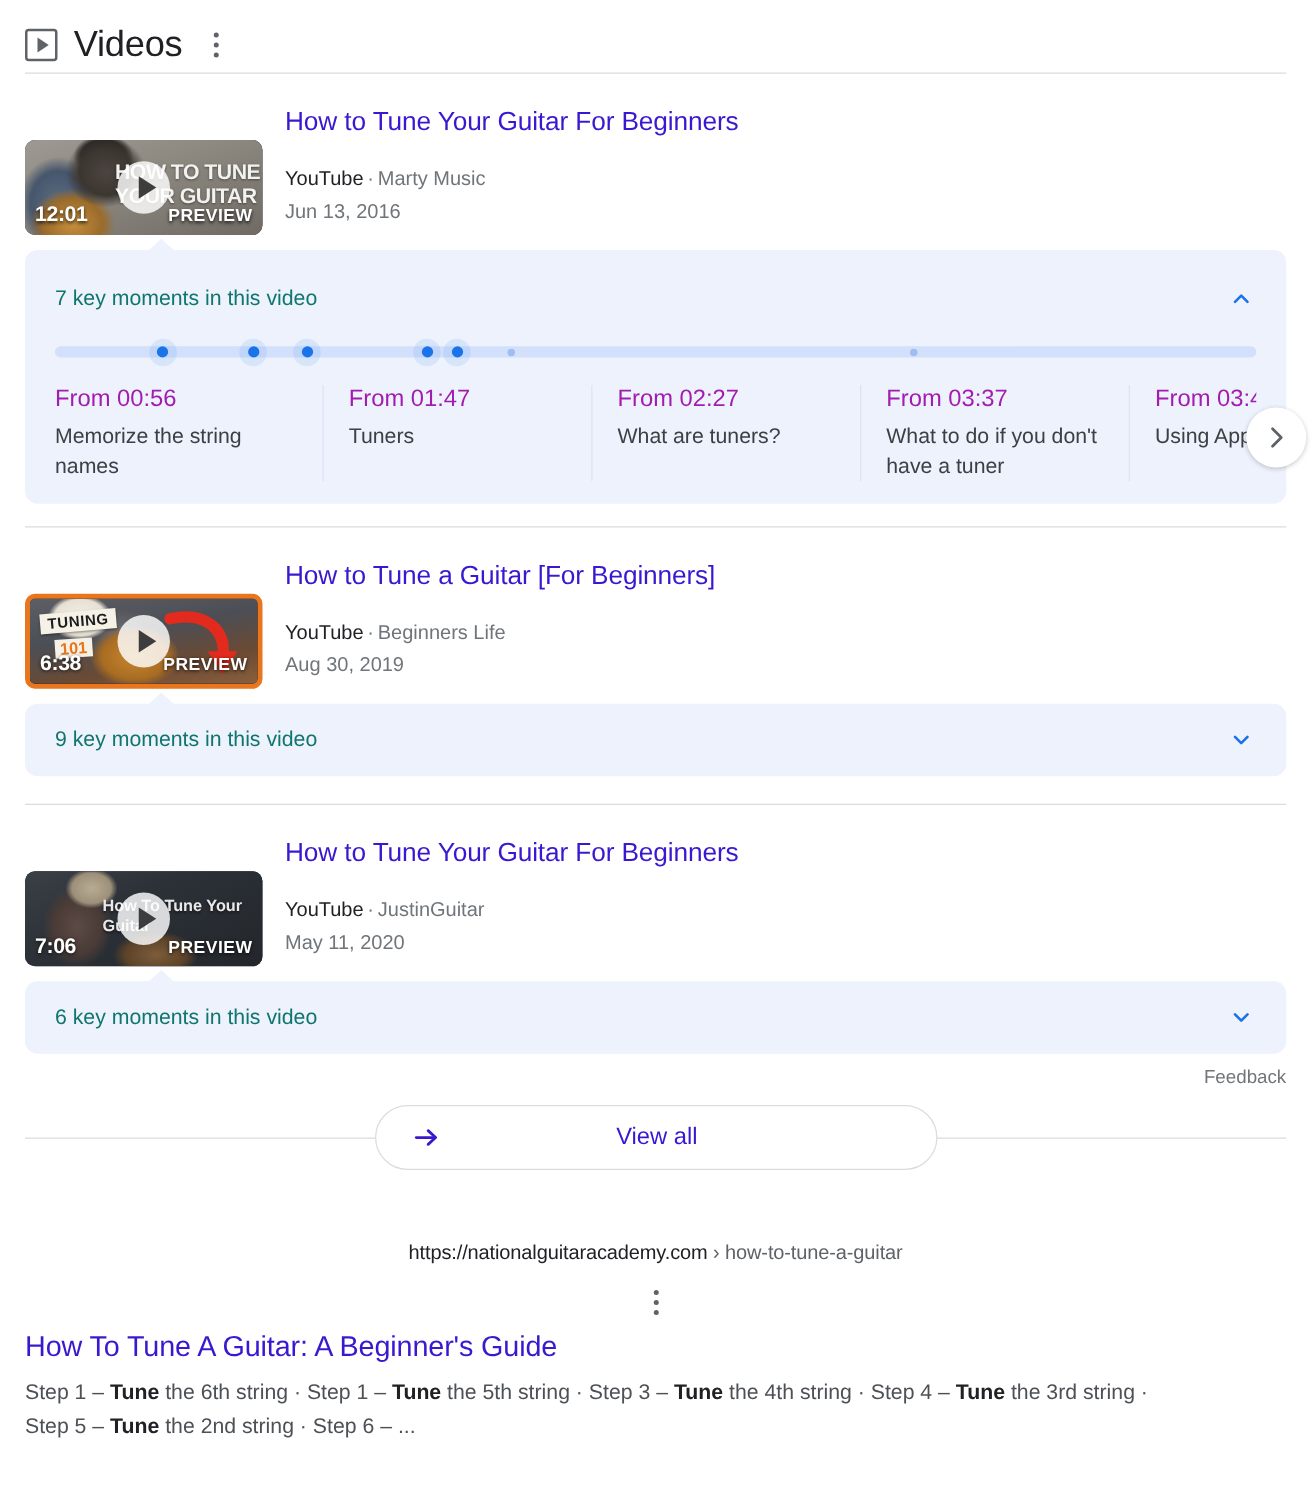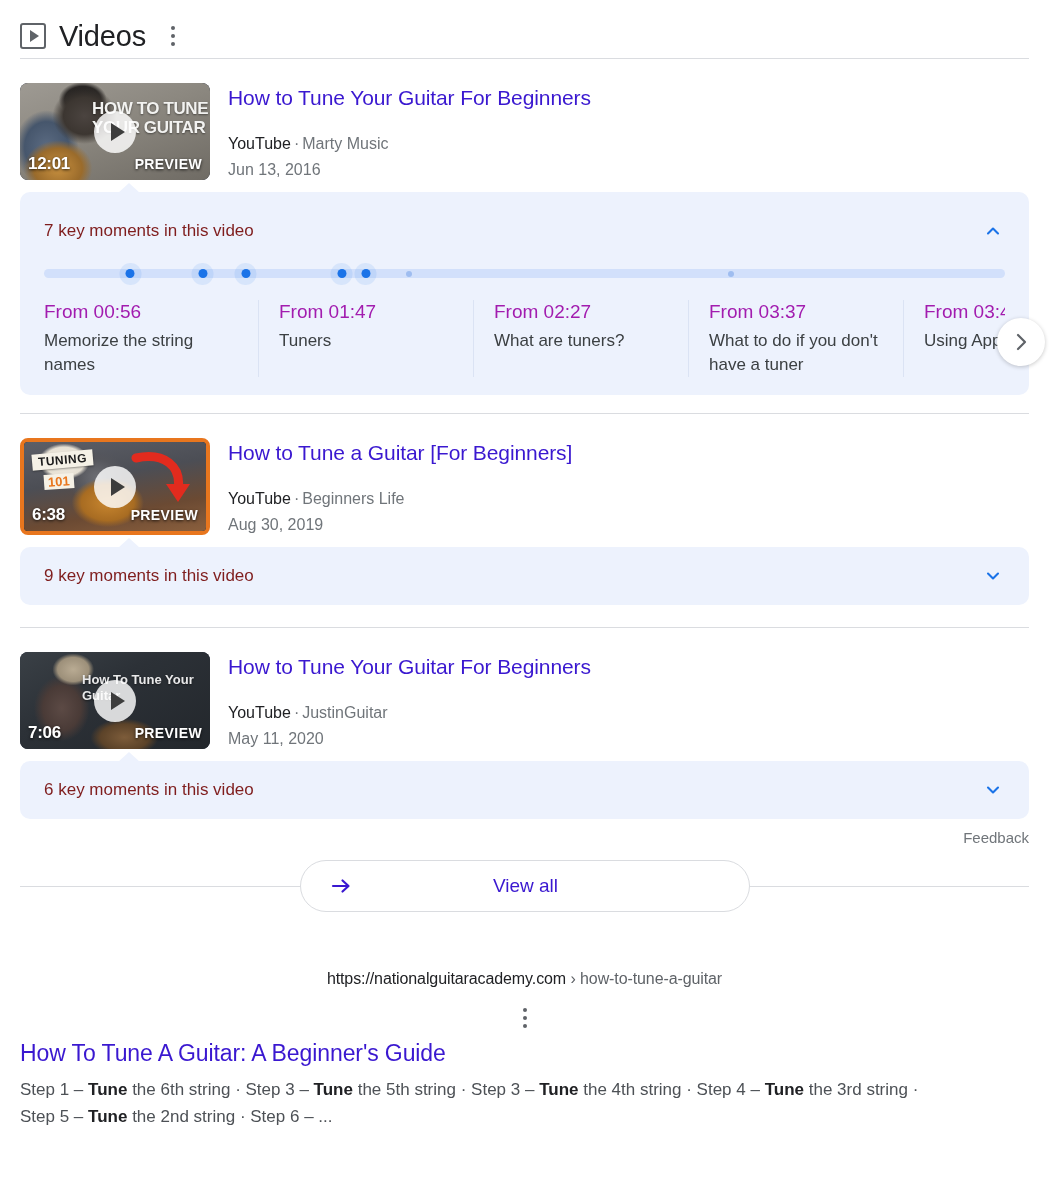--- a/index.html
+++ b/index.html
@@ -64,25 +64,26 @@
   }
 
   
   .video-result {
     display: flex;
     gap: 18px;
     padding: 24px 20px 0 20px;
   }
   .thumb {
     position: relative;
-    width: 190px; height: 97px;
+    width: 190px; height: 76px;
     border-radius: 8px;
     overflow: hidden;
     flex: none;
     background: #0f172a;
+    margin-top: 29px;
   }
   .thumb.framed { border: 4px solid #e8761e; }
   .thumb .bgimg { position: absolute; inset: 0; }
 
   
   .t1 .bgimg {
     background:
       radial-gradient(ellipse 46px 40px at 34% 34%, #4b4440 0%, #3c3631 46%, rgba(60,54,49,0) 70%),
       radial-gradient(ellipse 30px 22px at 33% 17%, #22201f 0%, #2a2725 60%, rgba(42,39,37,0) 80%),
       radial-gradient(ellipse 44px 36px at 20% 88%, #c8903f 0%, #9a6b2b 55%, rgba(154,107,43,0) 78%),
@@ -202,21 +203,21 @@
     border-right: 11px solid transparent;
     border-bottom: 10px solid #edf2fd;
   }
   .km-head {
     display: flex; align-items: center;
     justify-content: space-between;
     padding: 20px 24px 0 24px;
     height: 58px;
     cursor: pointer;
   }
-  .km-head-title { font-size: 17px; color: #7f1d1d; }
+  .km-head-title { font-size: 17px; color: #0f766e; }
   .chev { width: 24px; height: 24px; display:flex; align-items:center; justify-content:center; }
   .chev svg { display:block; }
 
   .km-collapsed .km-head { padding-top: 0; height: 58px; }
 
   .timeline {
     position: relative;
     margin: 10px 24px 0 24px;
     height: 26px;
   }
@@ -535,16 +536,16 @@
         <span class="crumb">›</span>
         <span class="crumb">how-to-tune-a-guitar</span>
       </div>
       <div class="kebab">
           <i></i>
           <i></i>
           <i></i>
         </div>
     </div>
     <div class="o-title">How To Tune A Guitar: A Beginner's Guide</div>
-    <div class="o-snippet"><span>Step 1 – </span><b>Tune</b><span> the 6th string · Step 3 – </span><b>Tune</b><span> the 5th string · Step 3 – </span><b>Tune</b><span> the 4th string · Step 4 – </span><b>Tune</b><span> the 3rd string · Step 5 – </span><b>Tune</b><span> the 2nd string · Step 6 – ...</span></div>
+    <div class="o-snippet"><span>Step 1 – </span><b>Tune</b><span> the 6th string · Step 1 – </span><b>Tune</b><span> the 5th string · Step 3 – </span><b>Tune</b><span> the 4th string · Step 4 – </span><b>Tune</b><span> the 3rd string · Step 5 – </span><b>Tune</b><span> the 2nd string · Step 6 – ...</span></div>
   </div>
 
 </div>
 
 </body></html>

